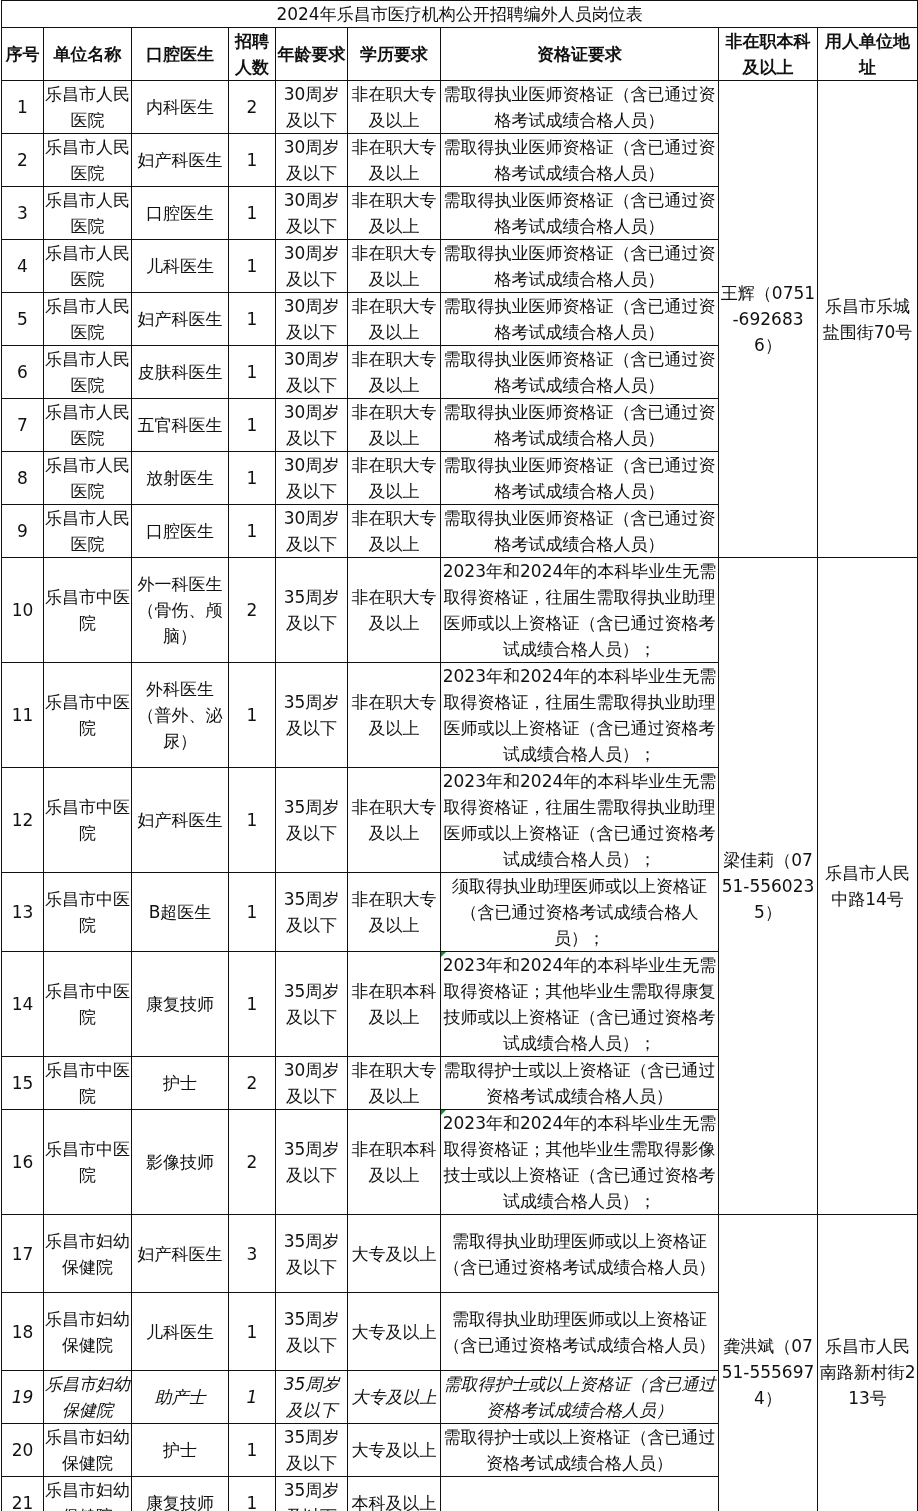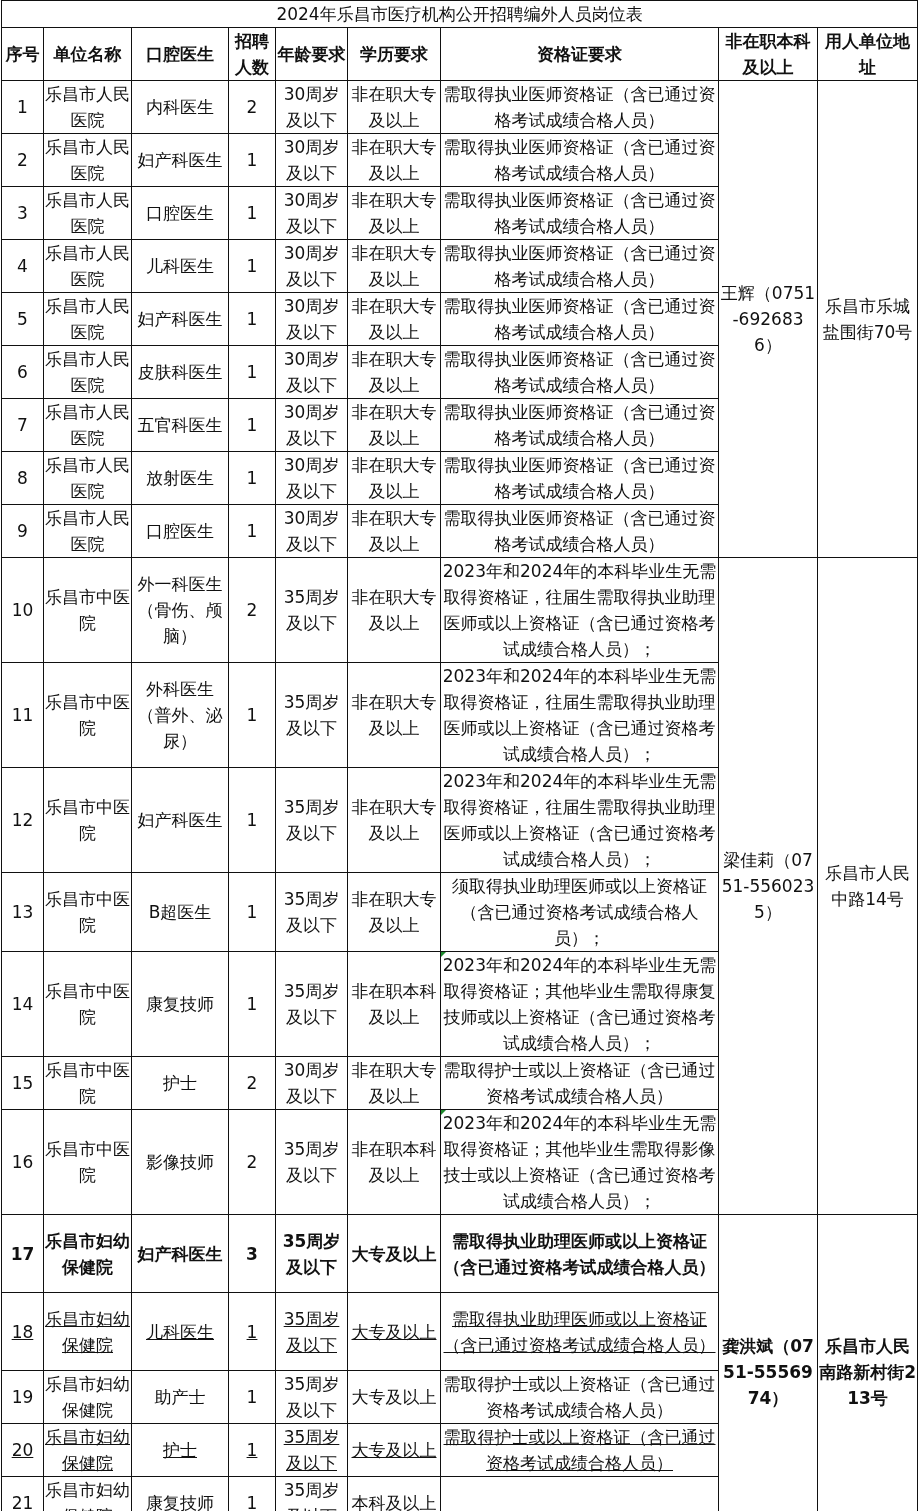--- a/index.html
+++ b/index.html
@@ -185,50 +185,50 @@
       </tr>
       <tr style="height: 104px;">
         <td class="num">16</td>
         <td>乐昌市中医院</td>
         <td>影像技师</td>
         <td class="num">2</td>
         <td>35周岁及以下</td>
         <td>非在职本科及以上</td>
         <td class="qual note-mark">2023年和2024年的本科毕业生无需取得资格证；其他毕业生需取得影像技士或以上资格证（含已通过资格考试成绩合格人员）；</td>
       </tr>
-      <tr style="height: 78px; font-weight: bold;">
+      <tr style="height: 78px;">
         <td class="num">17</td>
         <td>乐昌市妇幼保健院</td>
         <td>妇产科医生</td>
         <td class="num">3</td>
         <td>35周岁及以下</td>
         <td>大专及以上</td>
         <td class="qual">需取得执业助理医师或以上资格证（含已通过资格考试成绩合格人员）</td>
         <td class="contact" rowspan="5">龚洪斌（0751-5556974）</td>
         <td class="addr" rowspan="5">乐昌市人民南路新村街213号</td>
       </tr>
-      <tr style="height: 78px; text-decoration: underline;">
+      <tr style="height: 78px;">
         <td class="num">18</td>
         <td>乐昌市妇幼保健院</td>
         <td>儿科医生</td>
         <td class="num">1</td>
         <td>35周岁及以下</td>
         <td>大专及以上</td>
         <td class="qual">需取得执业助理医师或以上资格证（含已通过资格考试成绩合格人员）</td>
       </tr>
-      <tr style="height: 52px;">
+      <tr style="height: 52px; font-style: italic;">
         <td class="num">19</td>
         <td>乐昌市妇幼保健院</td>
         <td>助产士</td>
         <td class="num">1</td>
         <td>35周岁及以下</td>
         <td>大专及以上</td>
         <td class="qual">需取得护士或以上资格证（含已通过资格考试成绩合格人员）</td>
       </tr>
-      <tr style="height: 52px; text-decoration: underline;">
+      <tr style="height: 52px;">
         <td class="num">20</td>
         <td>乐昌市妇幼保健院</td>
         <td>护士</td>
         <td class="num">1</td>
         <td>35周岁及以下</td>
         <td>大专及以上</td>
         <td class="qual">需取得护士或以上资格证（含已通过资格考试成绩合格人员）</td>
       </tr>
       <tr style="height: 52px;">
         <td class="num">21</td>

